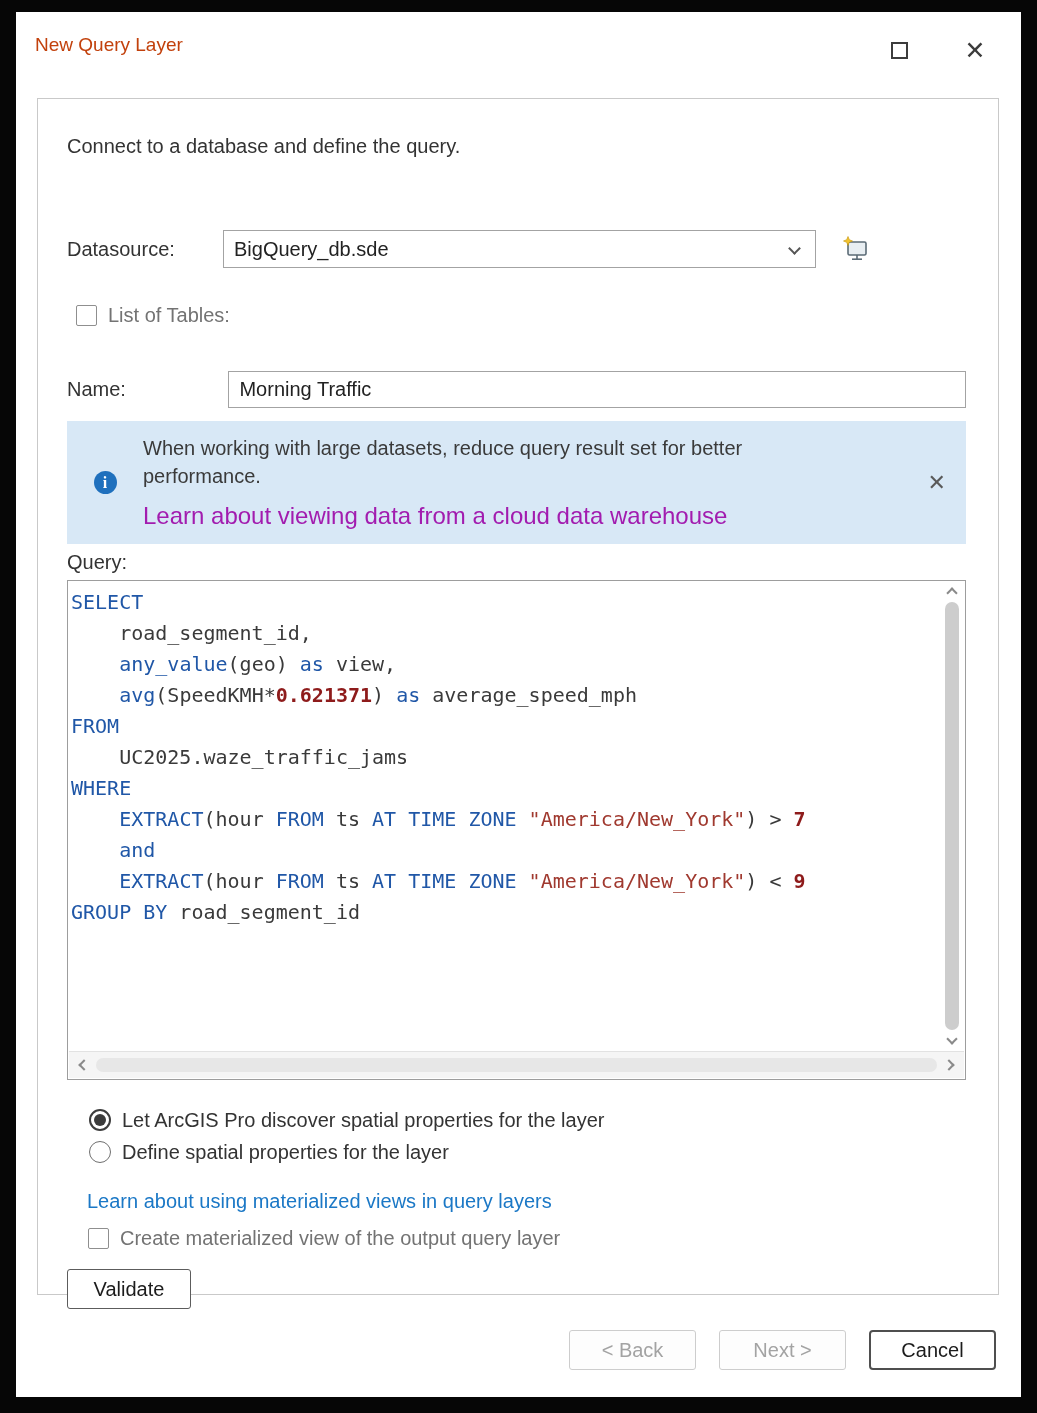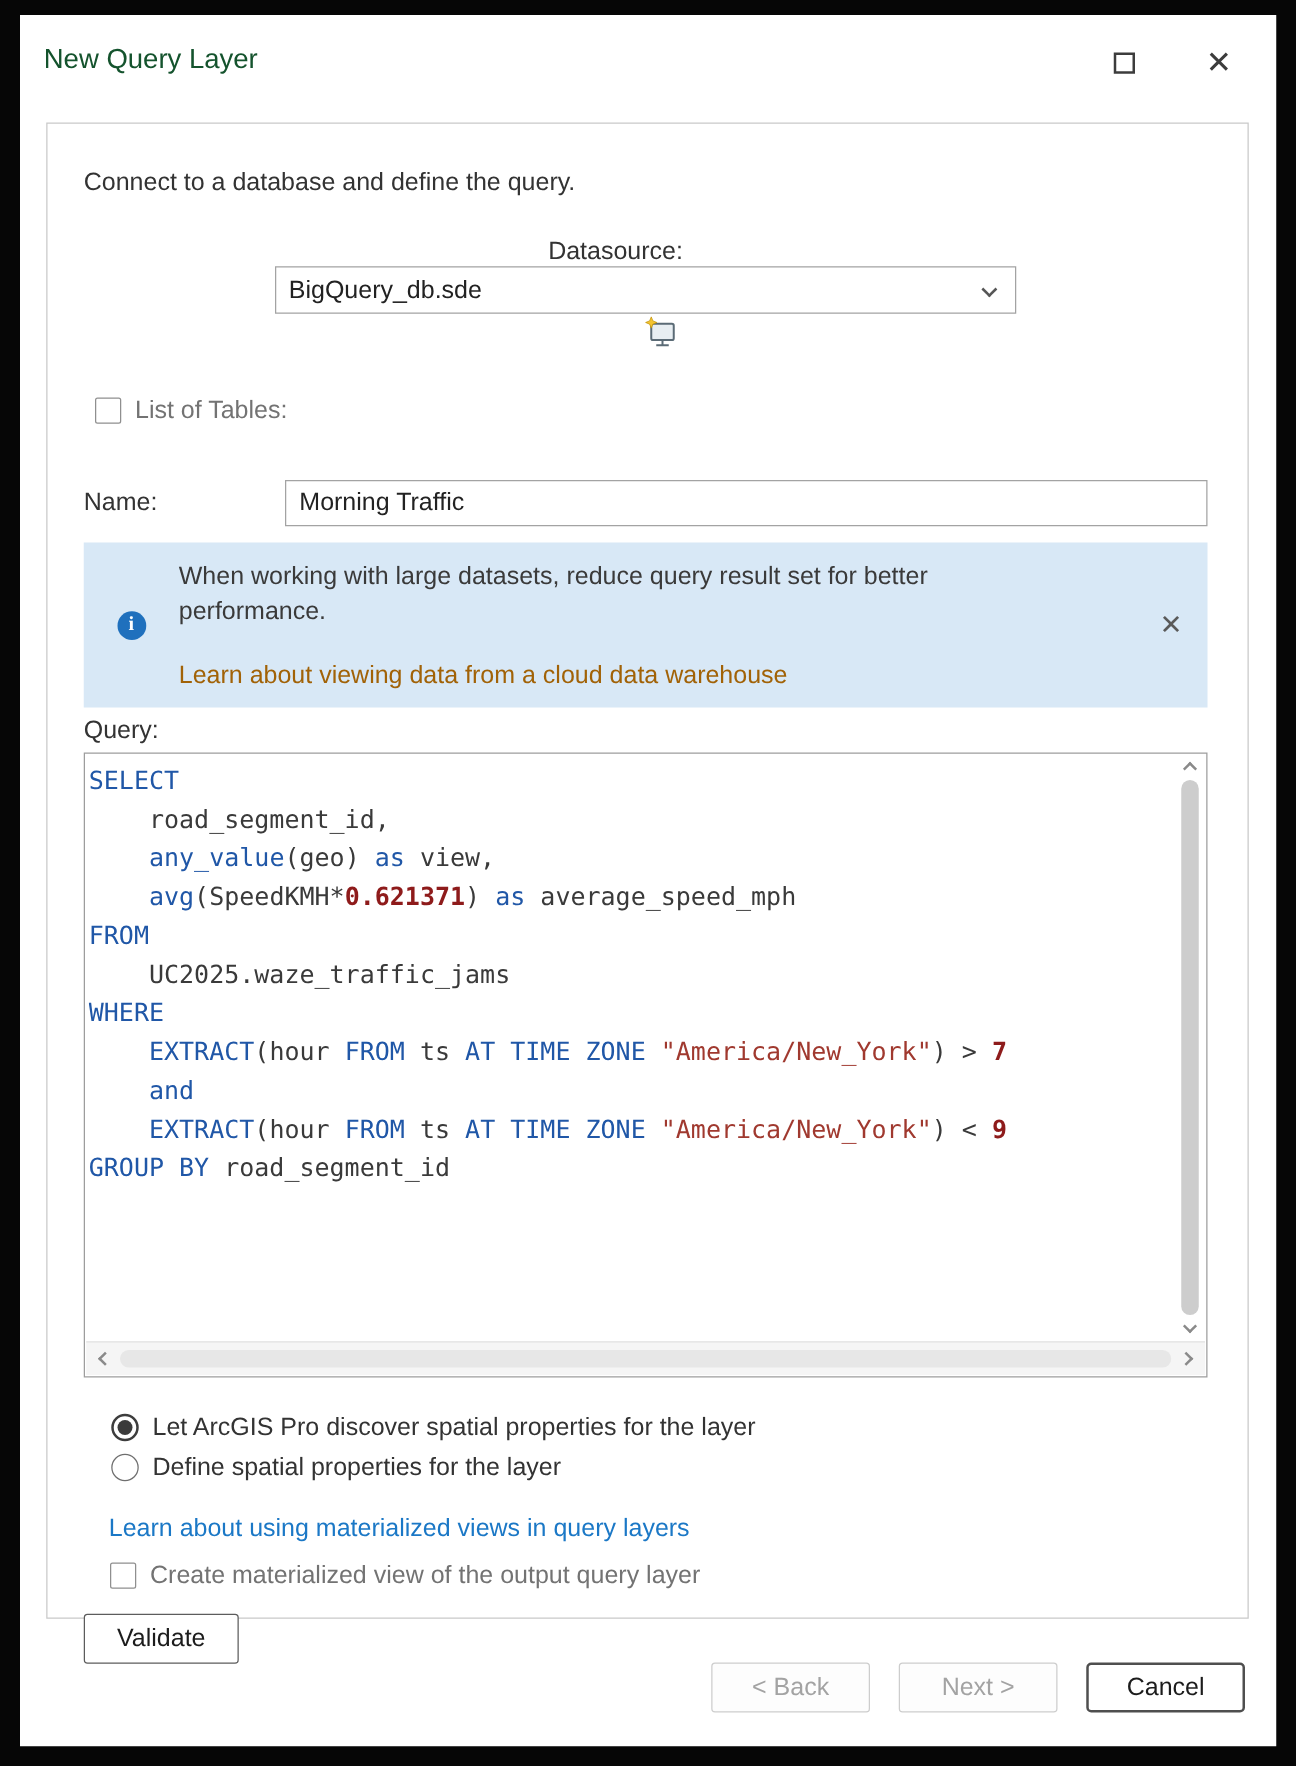--- a/index.html
+++ b/index.html
@@ -9,33 +9,33 @@
     position: relative;
     font-family: "Liberation Sans", sans-serif;
     color: #333333;
   }
   .window {
     position: absolute; left: 16px; top: 12px; width: 1005px; height: 1385px;
     background: #ffffff;
   }
   
   .titlebar { position: absolute; top: 0; left: 0; right: 0; height: 86px; }
-  .title { position: absolute; left: 19px; top: 22px; font-size: 22px; color: #14532d; }
+  .title { position: absolute; left: 19px; top: 22px; font-size: 19px; color: #c2410c; }
   .win-controls { position: absolute; top: 26px; right: 34px; display: flex; gap: 52px; align-items: center; }
   .win-btn { display: inline-flex; align-items: center; justify-content: center; width: 24px; height: 24px; cursor: pointer; }
   .maxbox { width: 17px; height: 17px; border: 2px solid #3c3c3c; display: inline-block; }
   .closex { font-size: 25px; color: #3c3c3c; line-height: 1; }
   
   .groupbox {
     position: absolute; left: 21px; top: 86px; right: 22px; height: 1197px;
     border: 1px solid #c9c9c9; padding: 0 32px 0 29px; background: #fff;
   }
   .intro { margin-top: 36px; font-size: 20px; color: #333; }
   .field-label { font-size: 20px; color: #333; }
-  .ds-row { margin-top: 32px; display: flex; align-items: center; flex-direction: column; }
+  .ds-row { margin-top: 72px; display: flex; align-items: center; }
   .label-ds { width: 156px; }
   .dropdown {
     width: 593px; height: 38px; border: 1px solid #a3a3a3; background: #fff;
     display: flex; align-items: center; padding: 0 16px 0 10px; position: relative; cursor: pointer;
   }
   .dd-value { font-size: 20px; color: #222; }
   .chev { display: inline-block; width: 9px; height: 9px; border-left: 2px solid #565656; border-bottom: 2px solid #565656; }
   .chev.down { transform: rotate(-45deg); position: absolute; right: 16px; top: 13px; }
   .ds-icon { margin-left: 25px; display: inline-flex; cursor: pointer; }
   .cb-row { margin-top: 36px; margin-left: 9px; display: flex; align-items: center; }
@@ -50,21 +50,21 @@
   
   .banner { margin-top: 13px; width: 100%; min-height: 112px; background: #d8e8f6; display: flex; }
   .banner-icon-col { width: 76px; display: flex; justify-content: center; align-items: center; flex: none; }
   .info-icon {
     width: 23px; height: 23px; border-radius: 50%; background: #1f70bd; color: #fff;
     font-size: 16px; font-weight: bold; display: flex; align-items: center; justify-content: center;
     font-family: "Liberation Serif", serif;
   }
   .banner-text-col { flex: 1; padding: 13px 0 14px 0; }
   .banner-msg { font-size: 20px; color: #3a3a3a; max-width: 700px; line-height: 28px; }
-  .banner-link { display: inline-block; margin-top: 26px; font-size: 20px; color: #a16207; text-decoration: none; cursor: pointer; }
+  .banner-link { display: inline-block; margin-top: 12px; font-size: 24px; color: #a21caf; text-decoration: none; cursor: pointer; }
   .banner-close { align-self: center; margin: 0 20px 0 12px; font-size: 22px; color: #5a5a5a; cursor: pointer; line-height: 1; }
   
   .query-label { margin-top: 7px; font-size: 20px; color: #333; }
   .query-box { margin-top: 6px; width: 100%; height: 500px; border: 1px solid #9d9d9d; position: relative; background: #fff; }
   .code { position: absolute; left: 3px; top: 6px; right: 28px; bottom: 32px; overflow: hidden; }
   .code-line { white-space: pre; font-family: "DejaVu Sans Mono", monospace; font-size: 20px; line-height: 31px; }
   .tok-kw { color: #2057a7; }
   .tok-pl { color: #3a3a3a; }
   .tok-num { color: #8e1b1b; font-weight: bold; }
   .tok-str { color: #a0392f; }

